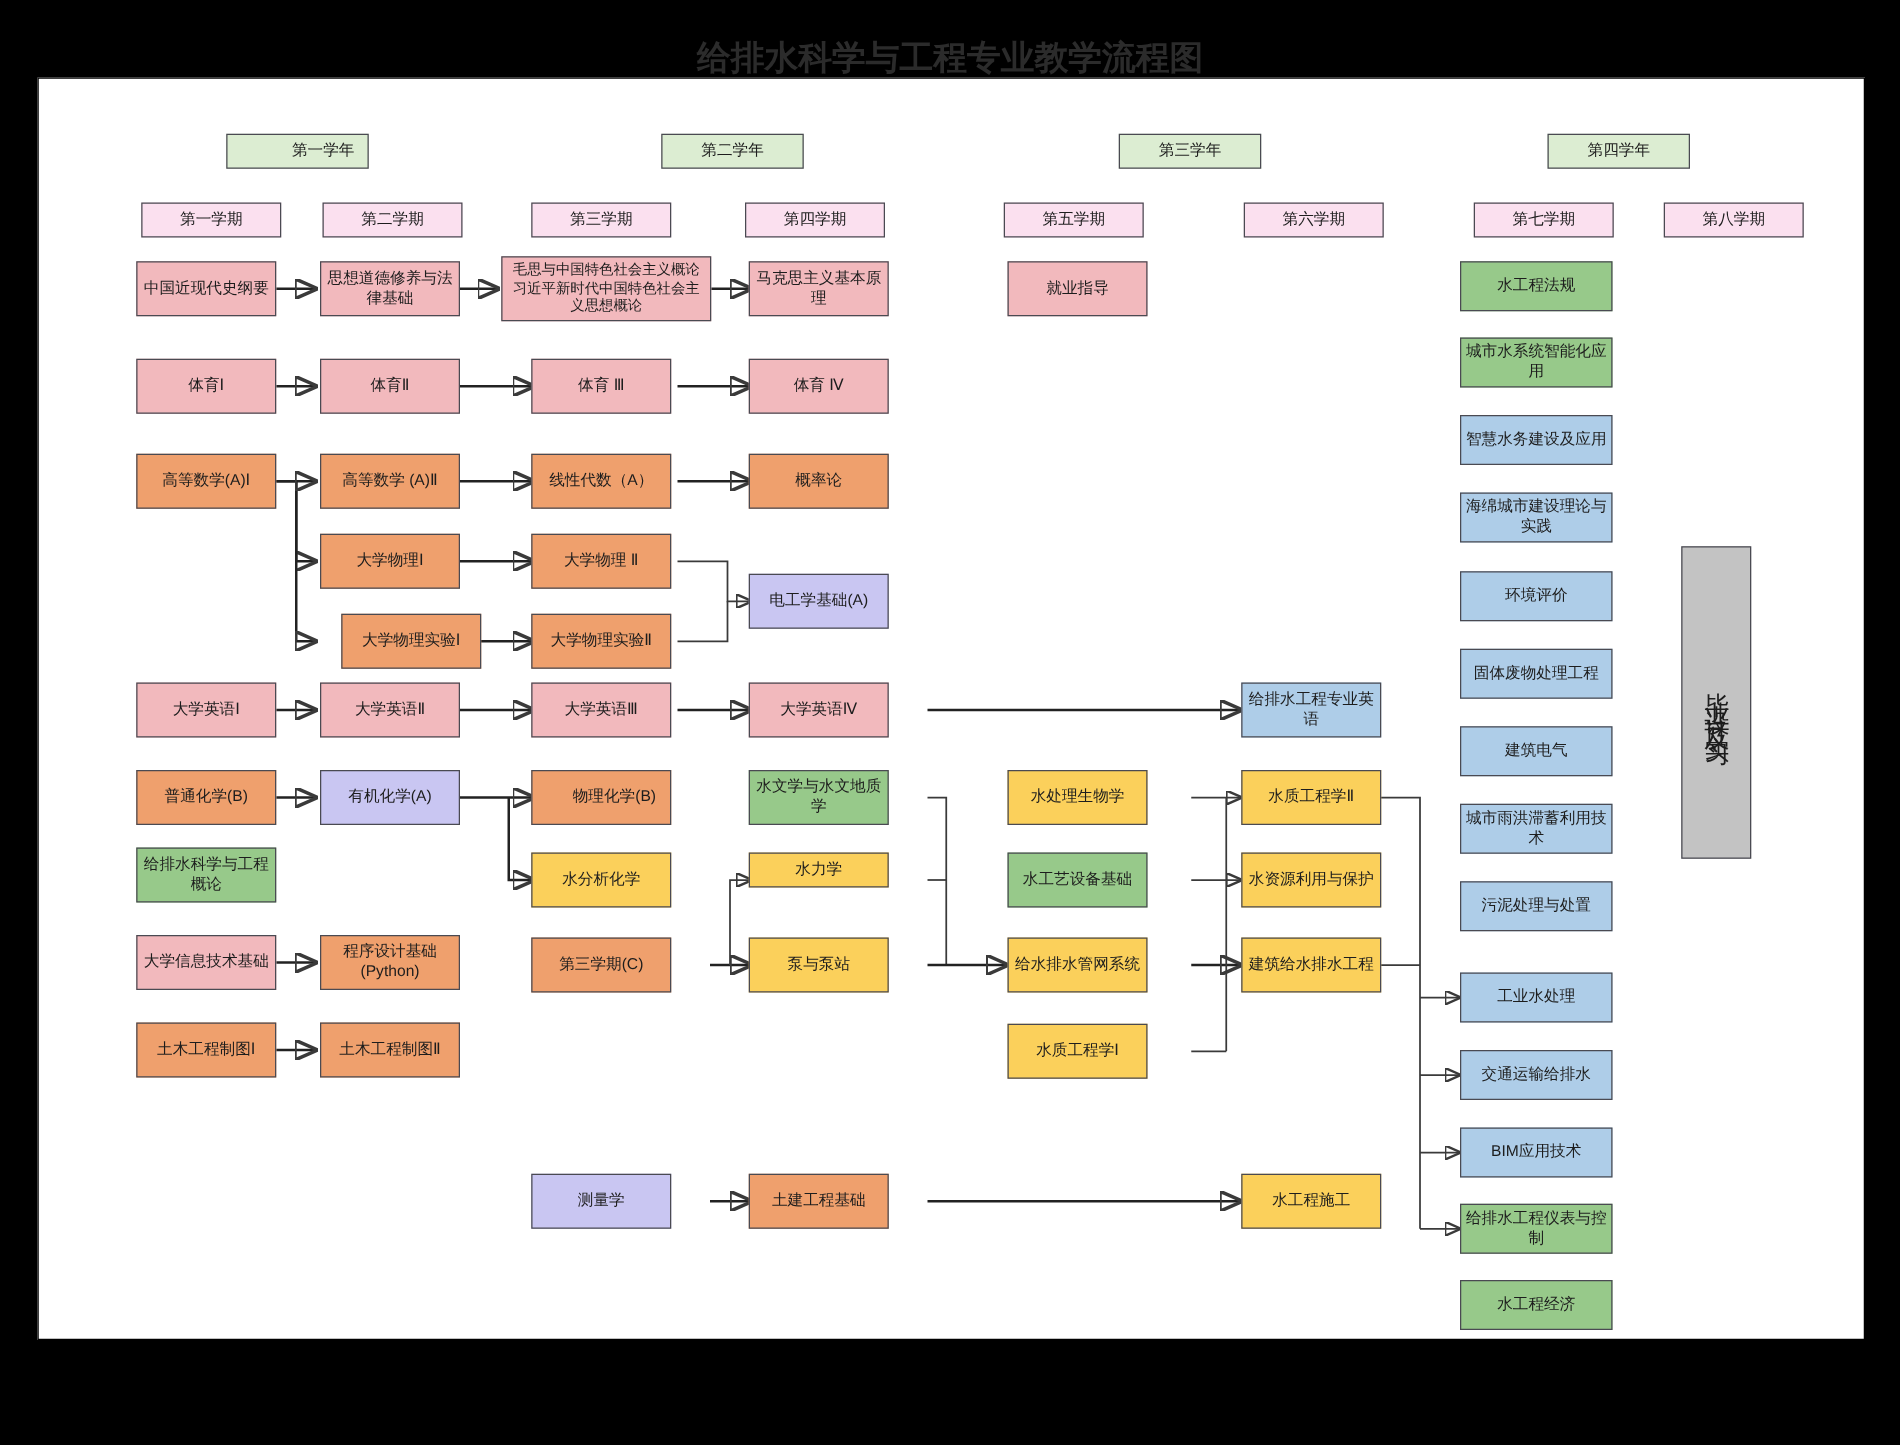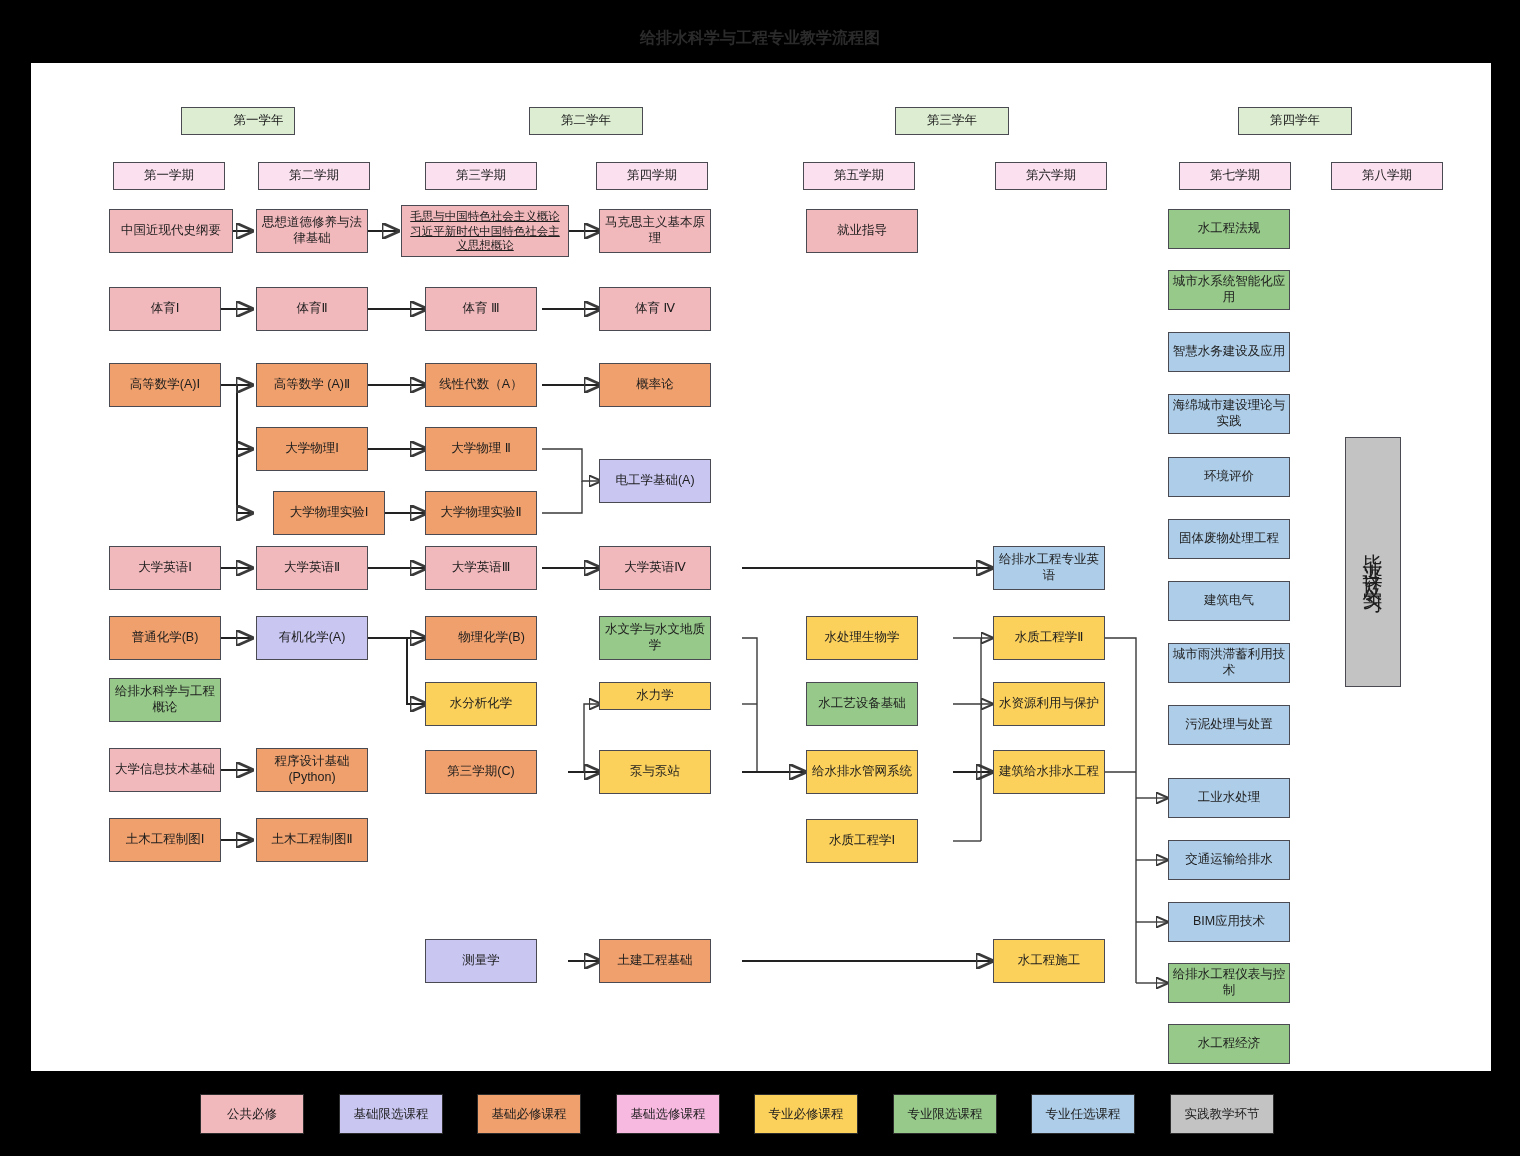--- a/index.html
+++ b/index.html
@@ -1,19 +1,19 @@
 <!DOCTYPE html>
 <html><head>
 <meta charset="utf-8">
 <style>
   html,body{margin:0;padding:0;background:#000;}
   body{font-family:"Liberation Sans","DejaVu Sans",sans-serif;}
   #page{position:relative;width:1520px;height:1156px;background:#000;overflow:hidden;}
   #title{position:absolute;left:0;top:28px;width:1520px;text-align:center;
-         font-size:16px;font-weight:bold;color:#2b2b2b;letter-spacing:0px;}
+         font-size:27px;font-weight:bold;color:#2b2b2b;letter-spacing:0px;}
   #canvas{position:absolute;left:30px;top:62px;width:1460px;height:1008px;
           background:#fff;border:1px solid #000;}
   #legend{position:absolute;left:30px;top:1094px;width:1460px;height:42px;}
 
   .box{position:absolute;box-sizing:border-box;border:1.6px solid #4a4a52;
        display:flex;align-items:center;justify-content:center;text-align:center;
        font-size:12.5px;color:#1d1d1d;line-height:1.25;padding:1px 3px;}
   .yearbox{background:#dcedd2;border:1.6px solid #4a4a52;}
   .sembox{background:#fbe0ef;border:1.6px solid #4a4a52;}
 
@@ -119,40 +119,40 @@
 
     <div class="box sembox" style="left:82px;top:99px;width:112px;height:28px;">第一学期</div>
     <div class="box sembox" style="left:227px;top:99px;width:112px;height:28px;">第二学期</div>
     <div class="box sembox" style="left:394px;top:99px;width:112px;height:28px;">第三学期</div>
     <div class="box sembox" style="left:565px;top:99px;width:112px;height:28px;">第四学期</div>
     <div class="box sembox" style="left:772px;top:99px;width:112px;height:28px;">第五学期</div>
     <div class="box sembox" style="left:964px;top:99px;width:112px;height:28px;">第六学期</div>
     <div class="box sembox" style="left:1148px;top:99px;width:112px;height:28px;">第七学期</div>
     <div class="box sembox" style="left:1300px;top:99px;width:112px;height:28px;">第八学期</div>
 
-    <div class="box c-pink" style="left:78px;top:146px;width:124px;height:44px;">中国近现代史纲要</div>
+    <div class="box c-pink" style="left:78px;top:146px;width:112px;height:44px;">中国近现代史纲要</div>
     <div class="box c-pink" style="left:78px;top:224px;width:112px;height:44px;">体育Ⅰ</div>
     <div class="box c-orange" style="left:78px;top:300px;width:112px;height:44px;">高等数学(A)Ⅰ</div>
     <div class="box c-pink" style="left:78px;top:483px;width:112px;height:44px;">大学英语Ⅰ</div>
     <div class="box c-orange" style="left:78px;top:553px;width:112px;height:44px;">普通化学(B)</div>
     <div class="box c-green" style="left:78px;top:615px;width:112px;height:44px;">给排水科学与工程概论</div>
     <div class="box c-pink" style="left:78px;top:685px;width:112px;height:44px;">大学信息技术基础</div>
     <div class="box c-orange" style="left:78px;top:755px;width:112px;height:44px;">土木工程制图Ⅰ</div>
 
     <div class="box c-pink" style="left:225px;top:146px;width:112px;height:44px;">思想道德修养与法律基础</div>
     <div class="box c-pink" style="left:225px;top:224px;width:112px;height:44px;">体育Ⅱ</div>
     <div class="box c-orange" style="left:225px;top:300px;width:112px;height:44px;">高等数学 (A)Ⅱ</div>
     <div class="box c-orange" style="left:225px;top:364px;width:112px;height:44px;">大学物理Ⅰ</div>
     <div class="box c-orange" style="left:242px;top:428px;width:112px;height:44px;">大学物理实验Ⅰ</div>
     <div class="box c-pink" style="left:225px;top:483px;width:112px;height:44px;">大学英语Ⅱ</div>
     <div class="box c-purple" style="left:225px;top:553px;width:112px;height:44px;">有机化学(A)</div>
     <div class="box c-orange" style="left:225px;top:685px;width:112px;height:44px;">程序设计基础(Python)</div>
     <div class="box c-orange" style="left:225px;top:755px;width:112px;height:44px;">土木工程制图Ⅱ</div>
 
-    <div class="box c-pink" style="left:370px;top:142px;width:168px;height:52px;font-size:11.5px;text-decoration:underline;">毛思与中国特色社会主义概论习近平新时代中国特色社会主义思想概论</div>
+    <div class="box c-pink" style="left:370px;top:142px;width:168px;height:52px;font-size:11.5px;">毛思与中国特色社会主义概论习近平新时代中国特色社会主义思想概论</div>
     <div class="box c-pink" style="left:394px;top:224px;width:112px;height:44px;">体育 Ⅲ</div>
     <div class="box c-orange" style="left:394px;top:300px;width:112px;height:44px;">线性代数（A）</div>
     <div class="box c-orange" style="left:394px;top:364px;width:112px;height:44px;">大学物理 Ⅱ</div>
     <div class="box c-orange" style="left:394px;top:428px;width:112px;height:44px;">大学物理实验Ⅱ</div>
     <div class="box c-pink" style="left:394px;top:483px;width:112px;height:44px;">大学英语Ⅲ</div>
     <div class="box c-orange" style="left:394px;top:553px;width:112px;height:44px;padding-left:24px;">物理化学(B)</div>
     <div class="box c-yellow" style="left:394px;top:619px;width:112px;height:44px;">水分析化学</div>
     <div class="box c-orange" style="left:394px;top:687px;width:112px;height:44px;">第三学期(C)</div>
     <div class="box c-purple" style="left:394px;top:876px;width:112px;height:44px;">测量学</div>
 
@@ -190,24 +190,14 @@
     <div class="box c-blue" style="left:1137px;top:715px;width:122px;height:40px;">工业水处理</div>
     <div class="box c-blue" style="left:1137px;top:777px;width:122px;height:40px;">交通运输给排水</div>
     <div class="box c-blue" style="left:1137px;top:839px;width:122px;height:40px;">BIM应用技术</div>
     <div class="box c-green" style="left:1137px;top:900px;width:122px;height:40px;">给排水工程仪表与控制</div>
     <div class="box c-green" style="left:1137px;top:961px;width:122px;height:40px;">水工程经济</div>
 
     <div class="box c-gray vert" style="left:1314px;top:374px;width:56px;height:250px;">毕业设计及实习</div>
 
   </div>
 
-  <div id="legend">
-    <div class="lg" style="left:170px;top:0;width:104px;background:#f2b9bd;">公共必修</div>
-    <div class="lg" style="left:309px;top:0;width:104px;background:#c9c6f2;">基础限选课程</div>
-    <div class="lg" style="left:447px;top:0;width:104px;background:#efa06d;">基础必修课程</div>
-    <div class="lg" style="left:586px;top:0;width:104px;background:#f7b9e0;">基础选修课程</div>
-    <div class="lg" style="left:724px;top:0;width:104px;background:#fbd05b;">专业必修课程</div>
-    <div class="lg" style="left:863px;top:0;width:104px;background:#97c98a;">专业限选课程</div>
-    <div class="lg" style="left:1001px;top:0;width:104px;background:#aecde8;">专业任选课程</div>
-    <div class="lg" style="left:1140px;top:0;width:104px;background:#c3c3c3;">实践教学环节</div>
-  </div>
 
 </div>
 
 </body></html>

